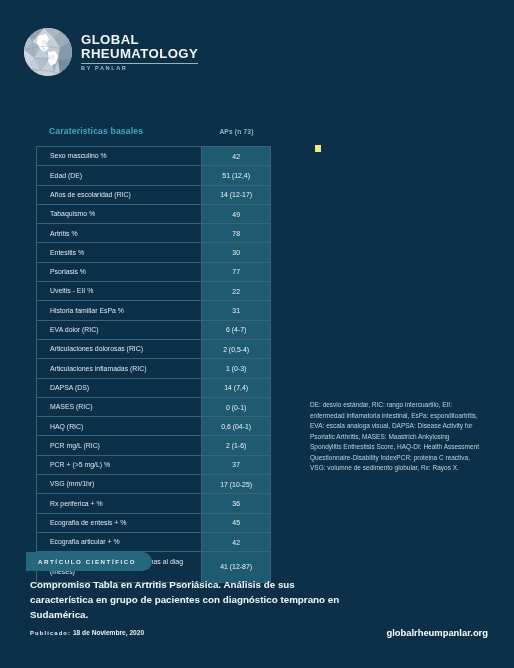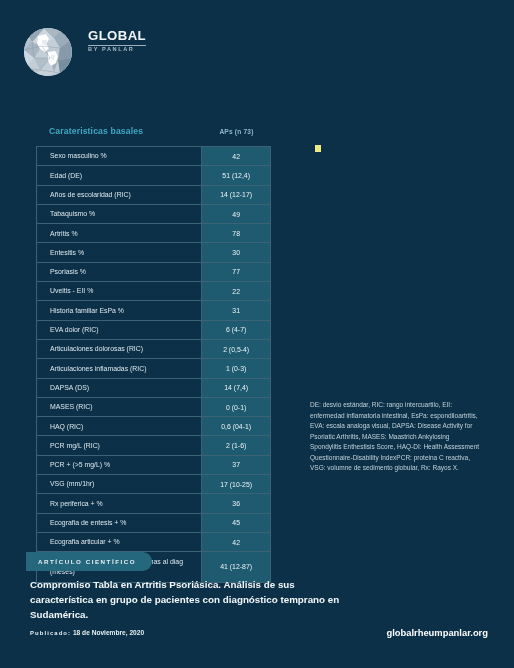--- a/index.html
+++ b/index.html
@@ -11,21 +11,21 @@
     position:relative;
     overflow:hidden;
   }
 
   
   .header{
     position:absolute; left:0; top:0; width:514px; height:110px;
   }
   .logo-wrap{
     position:absolute; left:24px; top:28px;
-    display:flex; gap:16px;
+    display:flex; align-items:center; gap:9px;
   }
   .logo-globe{
     width:48px; height:48px; border-radius:50%;
     background:#b9c4cd;
     overflow:hidden; position:relative; flex:none;
   }
   .logo-globe svg{ display:block; width:48px; height:48px; }
   .logo-text{ line-height:1.06; padding-top:1px; }
   .logo-l1, .logo-l2{
     font-size:13.2px; font-weight:bold; letter-spacing:.4px; color:#f2f5f7;
@@ -163,20 +163,21 @@
             <path d="M0 22 L18 18 L36 20 L48 12"></path>
             <path d="M8 14 L20 0 M30 10 L40 0 M18 18 L26 30 M10 30 L26 30"></path>
             <path d="M0 40 L16 42 L30 44 L48 48 M34 32 L48 30 M16 42 L26 30"></path>
             <path d="M8 14 L10 30 M36 20 L34 32 M20 0 L30 10"></path>
           </g>
         </g>
       </svg>
     </div>
     <div class="logo-text">
       <div class="logo-l1">GLOBAL</div>
+      <div class="logo-l2">RHEUMATOLOGY</div>
       <div class="logo-rule"></div>
       <div class="logo-l3">BY PANLAR</div>
     </div>
   </div>
 
 </div>
 
 <div class="dot"></div>
 
 <div class="table-block">

